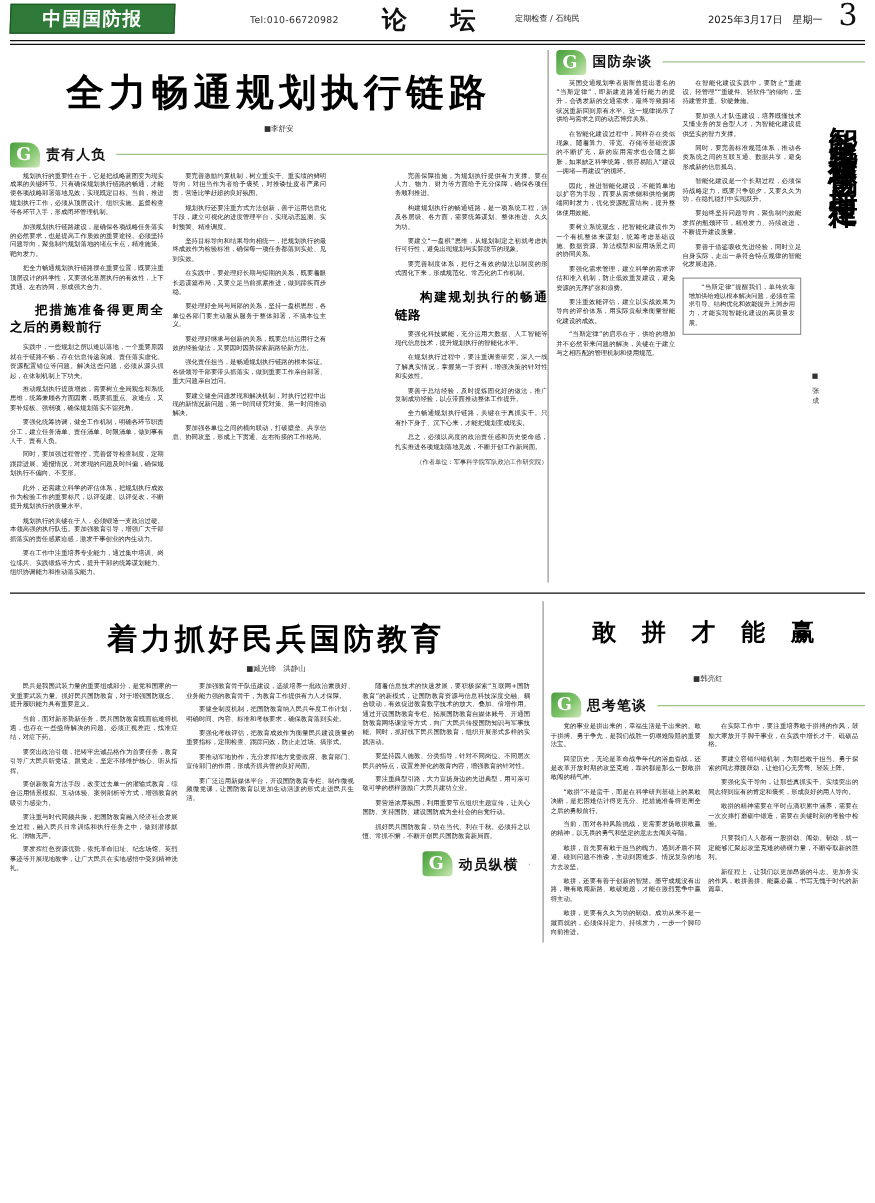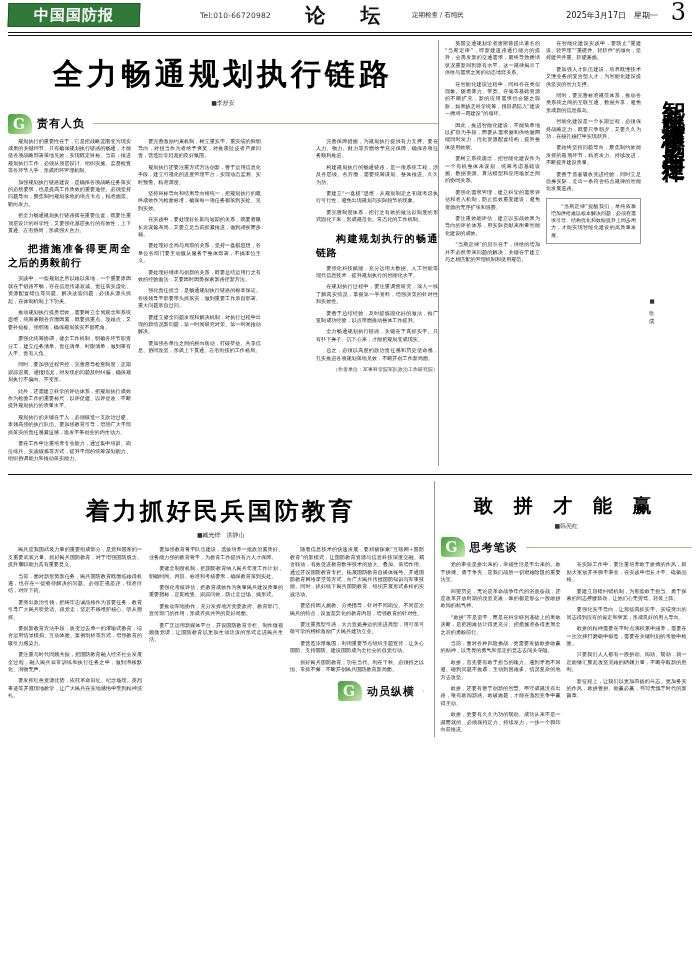--- a/index.html
+++ b/index.html
@@ -103,21 +103,21 @@
   }
 
   
   .hr-section{border-top:1px solid #111;margin:8px 0 0 0;}
   .head-sub{
     text-align:center;font-size:24px;font-weight:bold;letter-spacing:3px;
     margin:14px 0 4px 0;color:#000;
   }
   .head-sub2{
     text-align:center;font-size:19px;font-weight:bold;letter-spacing:7px;
-    margin:12px 0 3px 0;color:#000;
+    margin:12px 0 20px 0;color:#000;
   }
   .lower-wrap{display:flex;margin-top:6px;}
   .lower-left{width:430px;}
   .lower-right{width:254px;padding-left:6px;border-left:.6px solid #999;}
   .lcols{display:flex;gap:7px;}
   .lcol{width:134px;}
   .rrcols{display:flex;gap:6px;}
   .rrcol{width:120px;}
 </style>
 </head>
@@ -185,20 +185,25 @@
           <p class="txt">在规划执行过程中，要注重调查研究，深入一线了解真实情况，掌握第一手资料，增强决策的针对性和实效性。</p>
           <p class="txt">要善于总结经验，及时提炼固化好的做法，推广复制成功经验，以点带面推动整体工作提升。</p>
           <p class="txt">全力畅通规划执行链路，关键在于真抓实干。只有扑下身子、沉下心来，才能把规划变成现实。</p>
           <p class="txt">总之，必须以高度的政治责任感和历史使命感，扎实推进各项规划落地见效，不断开创工作新局面。</p>
           <div class="sig">（作者单位：军事科学院军队政治工作研究院）</div>
         </div>
       </div>
     </div>
 
     <div class="right-zone">
+      <div class="seclabel">
+        <div class="glogo"></div>
+        <div class="seclabel-text">国防杂谈</div>
+        <div class="seclabel-rule"></div>
+      </div>
 
       <div class="vert-head">智能化建设须警惕「当斯定律」</div>
       <div class="vert-byline">■张 成</div>
 
       <div class="right-cols">
         <div class="rcol">
           <p class="rtxt">英国交通规划学者唐斯曾提出著名的“当斯定律”，即新建道路通行能力的提升，会诱发新的交通需求，最终导致拥堵状况重新回到原有水平。这一规律揭示了供给与需求之间的动态博弈关系。</p>
           <p class="rtxt">在智能化建设过程中，同样存在类似现象。随着算力、带宽、存储等基础资源的不断扩充，新的应用需求也会随之膨胀，如果缺乏科学统筹，很容易陷入“建设—拥堵—再建设”的循环。</p>
           <p class="rtxt">因此，推进智能化建设，不能简单地以扩容为手段，而要从需求侧和供给侧两端同时发力，优化资源配置结构，提升整体使用效能。</p>
           <p class="rtxt">要树立系统观念，把智能化建设作为一个有机整体来谋划，统筹考虑基础设施、数据资源、算法模型和应用场景之间的协同关系。</p>

